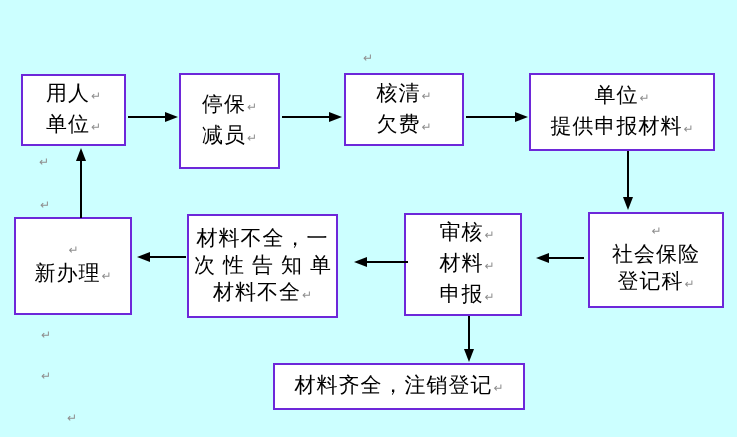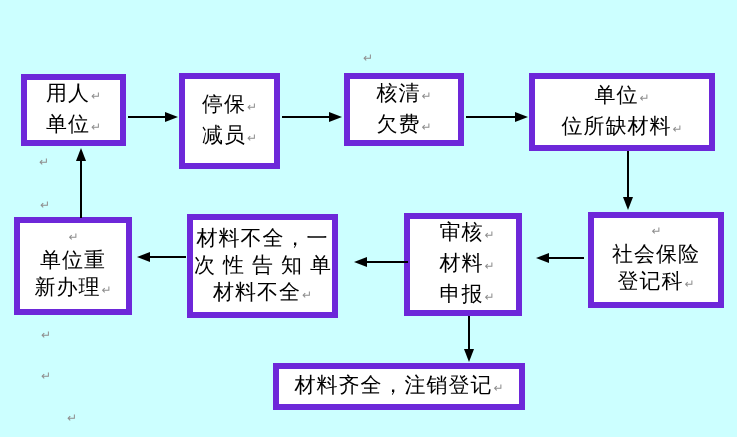--- a/index.html
+++ b/index.html
@@ -1,21 +1,21 @@
 <!DOCTYPE html>
 <html><head>
 <meta charset="utf-8">
 <style>
   html,body{margin:0;padding:0;}
   .canvas{
     position:relative;width:737px;height:437px;background:#ccffff;
     font-family:"Liberation Sans", sans-serif;overflow:hidden;
   }
   .fbox{
-    position:absolute;background:#ffffff;border:6px solid #6d28d9;
+    position:absolute;background:#ffffff;border:2px solid #6d28d9;
     box-sizing:border-box;display:flex;flex-direction:column;
     justify-content:center;align-items:center;color:#000;
   }
   .bline{
     line-height:27px;font-size:21px;letter-spacing:1px;
     white-space:nowrap;text-align:center;
   }
   .bline.spread{letter-spacing:8px;margin-right:-8px;text-align:center;}
   .bline.topline{line-height:17px;font-size:12px;}
   .pmark{color:#8f8f8f;font-size:12px;letter-spacing:0;margin-left:1px;}
@@ -43,26 +43,25 @@
     <div class="bline"><span>减员</span><span class="pmark">↵</span></div>
   </div>
 
   <div class="fbox" style="left:344px;top:73px;width:120px;height:73px;">
     <div class="bline"><span>核清</span><span class="pmark">↵</span></div>
     <div class="bline"><span>欠费</span><span class="pmark">↵</span></div>
   </div>
 
   <div class="fbox" style="left:529px;top:73px;width:186px;height:78px;">
     <div class="bline"><span>单位</span><span class="pmark">↵</span></div>
-    <div class="bline"><span>位所缺材料</span><span class="pmark">↵</span></div>
+    <div class="bline"><span>提供申报材料</span><span class="pmark">↵</span></div>
   </div>
 
   <div class="fbox" style="left:14px;top:217px;width:118px;height:98px;">
     <div class="bline topline"><span class="pmark">↵</span></div>
-    <div class="bline"><span>单位重</span></div>
     <div class="bline"><span>新办理</span><span class="pmark">↵</span></div>
   </div>
 
   <div class="fbox" style="left:187px;top:214px;width:151px;height:104px;">
     <div class="bline"><span>材料不全，一</span></div>
     <div class="bline spread"><span>次性告知单</span></div>
     <div class="bline"><span>材料不全</span><span class="pmark">↵</span></div>
   </div>
 
   <div class="fbox" style="left:404px;top:213px;width:118px;height:103px;padding-left:8px;">

